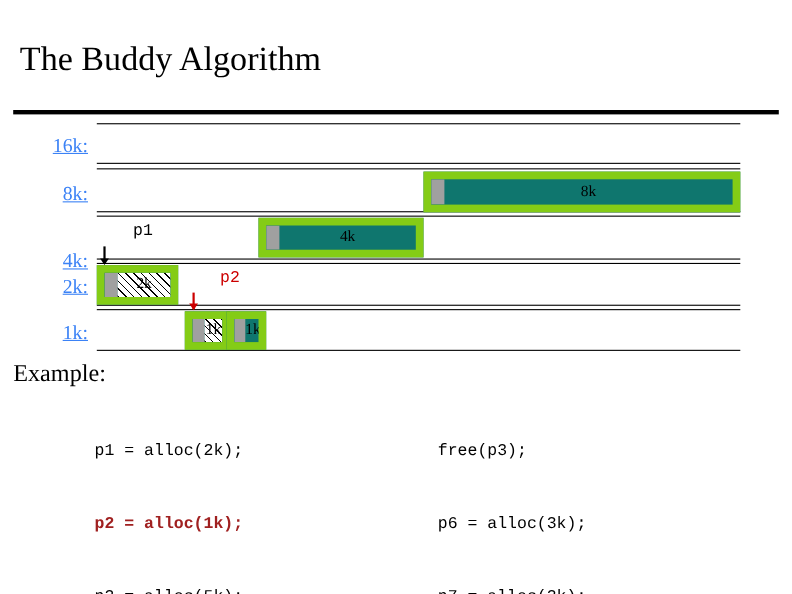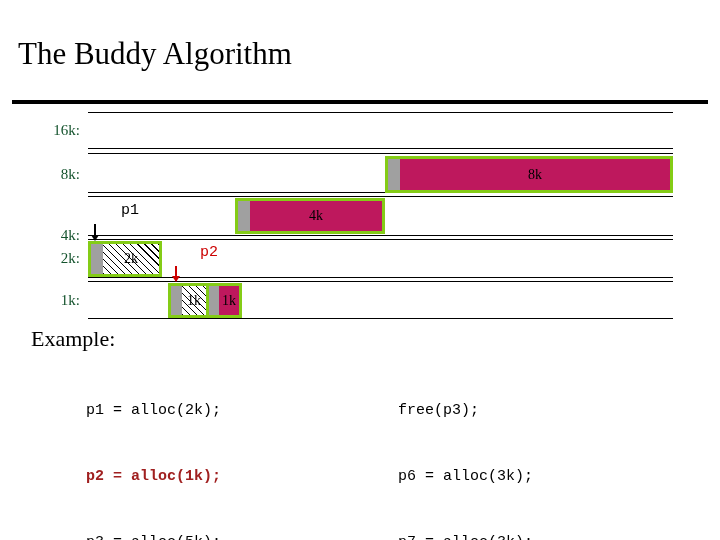--- a/index.html
+++ b/index.html
@@ -47,39 +47,40 @@
     left: 0;
     top: 0;
     width: 720px;
     height: 330px;
   }
   .row-label {
     position: absolute;
     width: 62px;
     text-align: right;
     font-family: "Liberation Serif", "DejaVu Serif", serif;
-    font-size: 15px;
-    color: #14532d;
-    white-space: nowrap;
+    font-size: 18px;
+    color: #3b82f6;
+    white-space: nowrap;
+    text-decoration: underline;
   }
   
   .hline {
     position: absolute;
     left: 88px;
     width: 585px;
     height: 1px;
     background: #000000;
   }
 
   
   .block {
     position: absolute;
     box-sizing: border-box;
-    border: 3px solid #84cc16;
-    background: #be185d;
+    border: 7px solid #84cc16;
+    background: #0f766e;
     display: flex;
     align-items: center;
     overflow: hidden;
   }
   .block .tab {
     flex: 0 0 auto;
     height: 100%;
     background: #a0a0a0;
   }
   .block .body {
@@ -127,21 +128,21 @@
     bottom: -1px;
     width: 0; height: 0;
     border-left: 4px solid transparent;
     border-right: 4px solid transparent;
     border-top: 6px solid currentColor;
   }
 
   
   .example-heading {
     position: absolute;
-    left: 31px;
+    left: 12px;
     top: 326px;
     font-family: "Liberation Serif", "DejaVu Serif", serif;
     font-size: 22px;
     color: #000000;
     white-space: nowrap;
   }
   .code-col {
     position: absolute;
     font-family: "Liberation Mono", "DejaVu Sans Mono", monospace;
     font-size: 15px;

